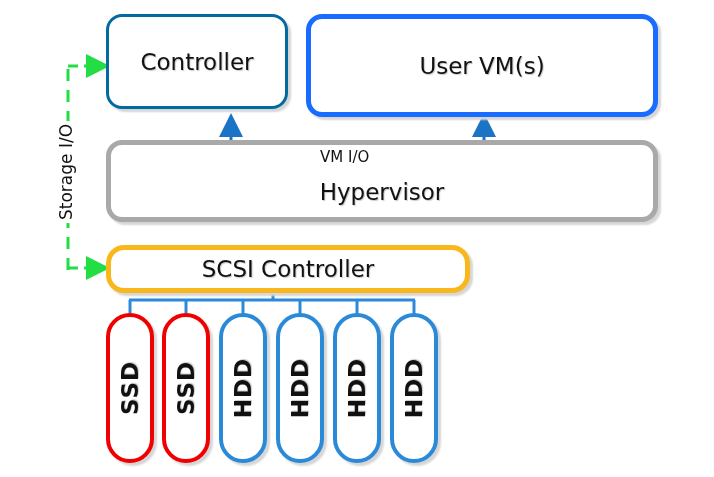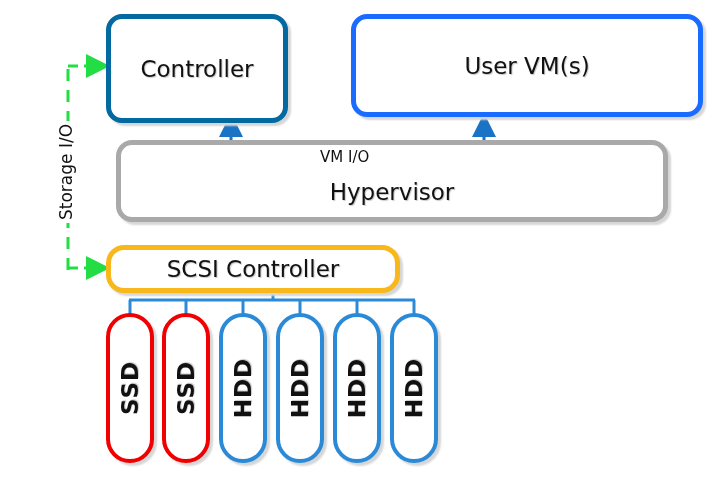--- a/index.html
+++ b/index.html
@@ -1,22 +1,22 @@
 <!DOCTYPE html>
 <html><head>
 <meta charset="utf-8">
 <style>
   html,body{margin:0;padding:0;background:#fff;}
   body{width:714px;height:477px;position:relative;overflow:hidden;font-family:"DejaVu Sans","Liberation Sans",sans-serif;}
   .box{position:absolute;box-sizing:border-box;background:#fff;border-radius:16px;display:flex;align-items:center;justify-content:center;text-align:center;color:#111;box-shadow:3px 3px 2px #d6d6d6;}
   .lbl{text-shadow:1px 1px 1px #c8c8c8;}
-  #ctrl{left:106px;top:14px;width:182px;height:109px;border:5px solid #0369a1;font-size:23px;line-height:30px;}
-  #uvm{left:306px;top:14px;width:352px;height:103px;border:5px solid #1a6bff;font-size:23px;margin-left:45px;}
-  #hyp{left:116px;top:140px;width:552px;height:82px;border:5px solid #a9a9a9;font-size:23px;align-items:flex-end;padding-bottom:12px;}
-  #scsi{left:106px;top:245px;width:294px;height:48px;border:5px solid #f8b81c;border-radius:18px;font-size:23px;}
+  #ctrl{left:106px;top:14px;width:182px;height:95px;border:3px solid #0369a1;font-size:23px;line-height:30px;}
+  #uvm{left:306px;top:14px;width:352px;height:103px;border:5px solid #1a6bff;font-size:23px;}
+  #hyp{left:106px;top:140px;width:552px;height:82px;border:5px solid #a9a9a9;font-size:23px;align-items:flex-end;padding-bottom:12px;}
+  #scsi{left:106px;top:245px;width:364px;height:48px;border:5px solid #f8b81c;border-radius:18px;font-size:23px;}
   .disk{position:absolute;top:313px;width:48px;height:150px;box-sizing:border-box;border:4px solid #2a8ad8;border-radius:24px;background:#fff;box-shadow:3px 3px 2px #d6d6d6;display:flex;align-items:center;justify-content:center;}
   .disk.ssd{border-color:#f00000;}
   .disk span{transform:rotate(-90deg);font-size:23px;font-weight:bold;white-space:nowrap;color:#111;text-shadow:1px 1px 1px #c8c8c8;letter-spacing:1px;}
   svg{position:absolute;left:0;top:0;}
   #vmio{position:absolute;left:318px;top:148px;font-size:15px;color:#111;background:#fff;padding:0 2px;text-align:right;}
   #stio{position:absolute;left:66px;top:172px;transform:translate(-50%,-50%) rotate(-90deg);font-size:17px;color:#111;white-space:nowrap;background:#fff;padding:0 3px;}
 </style>
 </head>
 <body>
 

